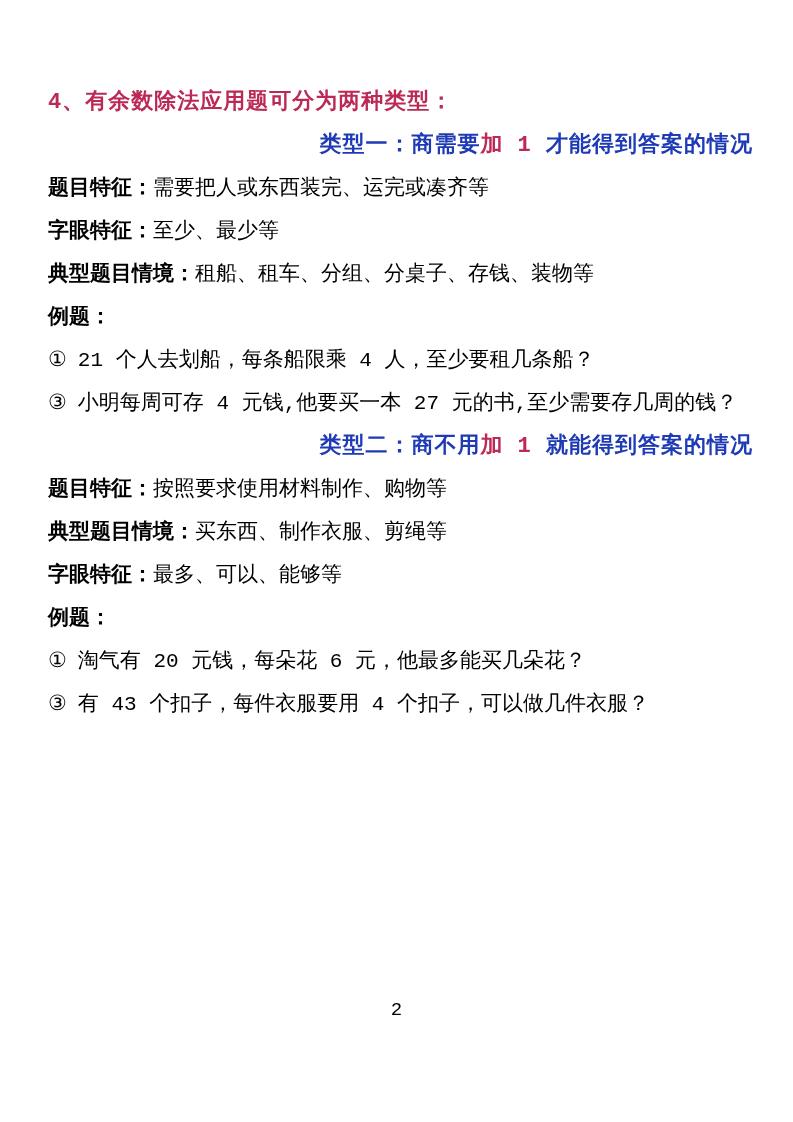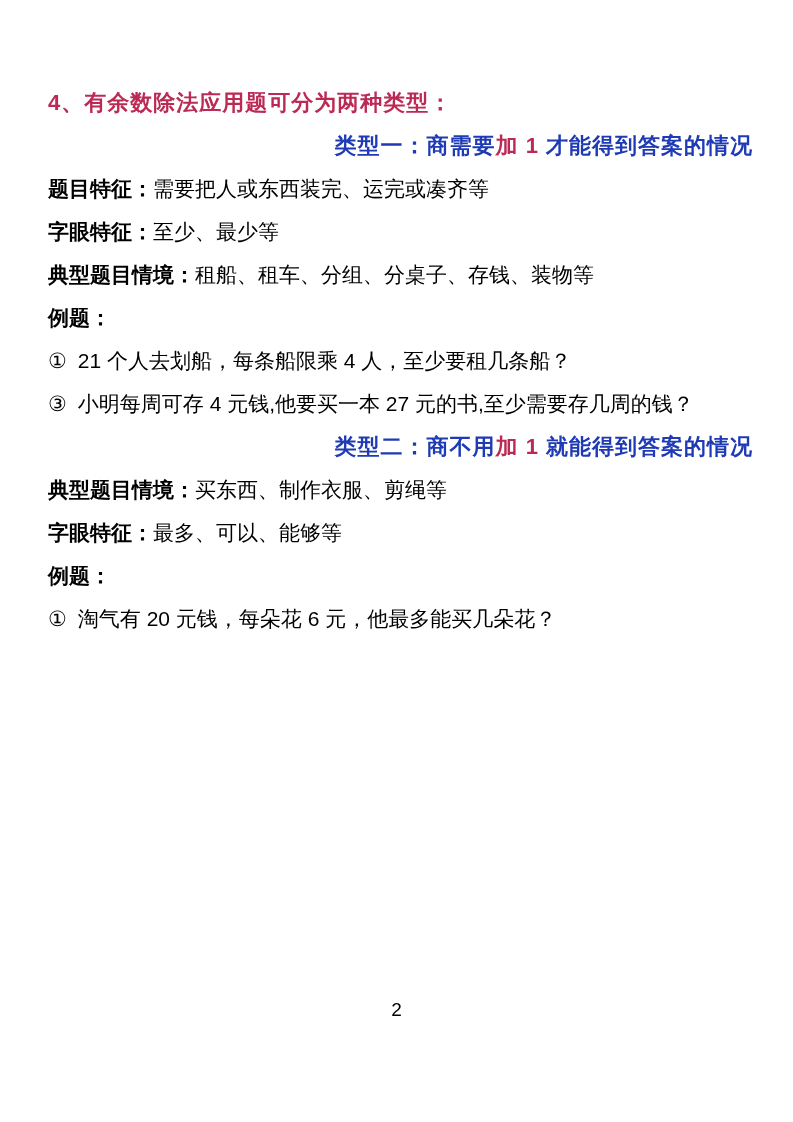--- a/index.html
+++ b/index.html
@@ -5,21 +5,21 @@
   html, body {
     margin: 0;
     padding: 0;
     background: #ffffff;
   }
   .page {
     position: relative;
     width: 793px;
     height: 1122px;
     background: #ffffff;
-    font-family: Liberation Sans, sans-serif;
+    font-family: Liberation Mono, monospace;
     color: #000000;
     overflow: hidden;
     box-sizing: border-box;
     padding: 81px 40px 11px 48px;
   }
   .line {
     margin: 0;
     line-height: 43px;
     font-size: 21px;
     white-space: nowrap;
@@ -82,27 +82,29 @@
     <p class="line"><span class="example-num">①</span><span>21 个人去划船，每条船限乘 4 人，至少要租几条船？</span></p>
 
 
     <p class="line"><span class="example-num">③</span><span>小明每周可存 4 元钱,他要买一本 27 元的书,至少需要存几周的钱？</span></p>
 
   </section>
 
   <section>
     <p class="line type-heading indented"><span>类型二：商不用</span><span class="hl">加 1</span><span> 就能得到答案的情况</span></p>
 
+    <p class="line"><span class="feature-label">题目特征：</span><span>按照要求使用材料制作、购物等</span></p>
 
     <p class="line"><span class="feature-label">典型题目情境：</span><span>买东西、制作衣服、剪绳等</span></p>
 
     <p class="line"><span class="feature-label">字眼特征：</span><span>最多、可以、能够等</span></p>
 
     <p class="line examples-label">例题：</p>
 
     <p class="line"><span class="example-num">①</span><span>淘气有 20 元钱，每朵花 6 元，他最多能买几朵花？</span></p>
 
 
+    <p class="line"><span class="example-num">③</span><span>有 43 个扣子，每件衣服要用 4 个扣子，可以做几件衣服？</span></p>
   </section>
 
   <div class="page-number">2</div>
 
 </div>
 
 </body></html>

